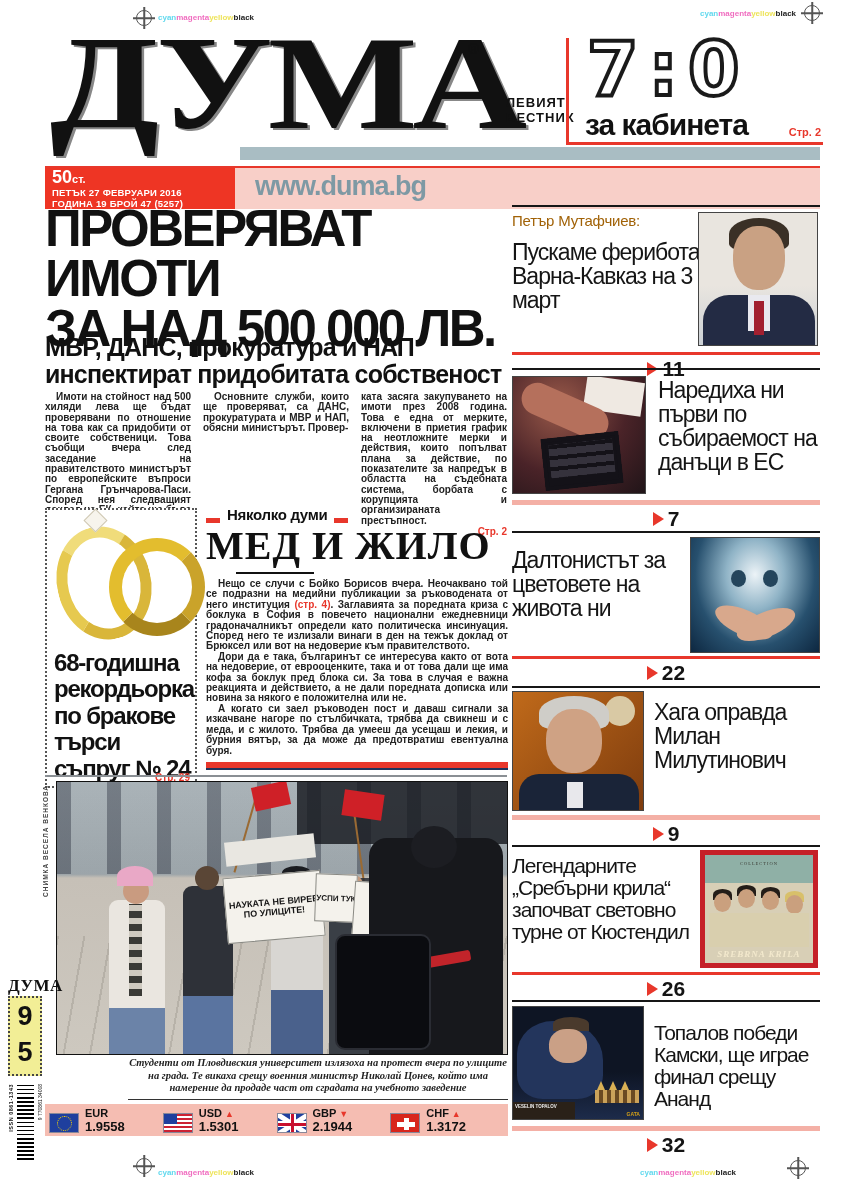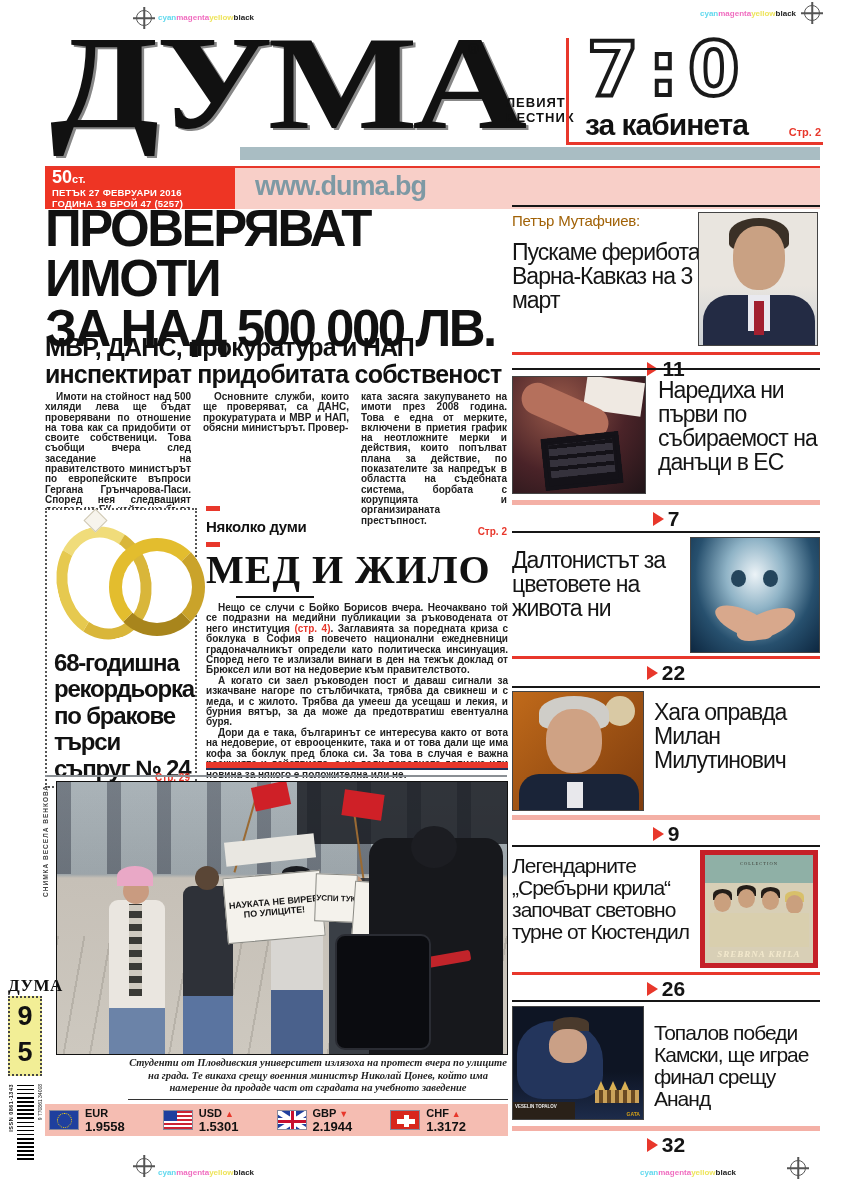--- a/index.html
+++ b/index.html
@@ -49,21 +49,21 @@
   #ring1{position:absolute;left:10px;top:16px;width:72px;height:92px;border:11px solid #d9b63a;border-top-color:#f0dc7a;
          border-left-color:#e6c94f;border-radius:50%;transform:rotate(-14deg);}
   #ring1-diamond{position:absolute;left:40px;top:2px;width:15px;height:15px;background:#f7f4ec;border:1px solid #cfc8b4;transform:rotate(45deg);}
   #ring2{position:absolute;left:62px;top:28px;width:70px;height:72px;border:13px solid #e3bd2e;border-bottom-color:#a8851c;
          border-right-color:#caa32a;border-radius:50%;}
   #rings-text{position:absolute;left:7px;top:140px;width:138px;font-size:24px;line-height:1.1;font-weight:600;letter-spacing:-1.2px;}
   #rings-page{position:absolute;right:5px;bottom:3px;font-size:10px;font-weight:bold;}
 
   
   #opinion{left:206px;top:506px;width:302px;}
-  #op-kicker{display:flex;align-items:flex-start;gap:7px;flex-direction:column;}
+  #op-kicker{display:flex;align-items:flex-end;gap:7px;}
   .kdash{width:14px;height:5px;background:#e8372b;}
   #op-kicker span.t{font-size:15px;font-weight:800;letter-spacing:-0.3px;}
   #op-title{font-family:"Liberation Serif",serif;font-size:40px;font-weight:bold;letter-spacing:1px;line-height:1.0;margin-top:3px;}
   #op-rule{width:78px;height:2px;background:#111;margin:6px 0 0 30px;}
   #op-byline{margin-left:30px;font-size:10px;font-weight:800;letter-spacing:1px;border-bottom:2px solid #111;
              display:inline-block;padding:2px 46px 2px 0;}
   #op-body{margin-top:5px;font-size:10px;line-height:10.4px;font-weight:bold;text-align:justify;color:#222;}
   #op-body p{margin:0;text-indent:12px;}
   #opinion-redbar{left:206px;top:762px;width:302px;height:6px;background:#e8372b;border-bottom:2px solid #20325a;}
   #prephoto-rule{left:45px;top:775px;width:462px;height:1.5px;background:#8a8f94;}
@@ -86,21 +86,21 @@
   #scarf{position:absolute;background:#c2242a;transform:rotate(-10deg);border-radius:3px;}
 
   #caption{left:128px;top:1057px;width:380px;font-family:"Liberation Serif",serif;font-style:italic;font-weight:bold;
            font-size:10.5px;line-height:12.5px;text-align:center;border-bottom:1.5px solid #333;padding-bottom:4px;color:#222;}
 
   
   #currency{left:45px;top:1104px;width:463px;}
   #cur-head{height:18px;background:#e8372b;color:#fff;text-align:center;font-weight:800;font-size:12.5px;
             letter-spacing:1.5px;line-height:18px;}
   #cur-body{height:32px;background:#f5bdb2;display:flex;align-items:center;padding:0 4px;}
-  .cur-item{width:25%;display:flex;align-items:center;gap:6px;}
+  .cur-item{width:25%;display:flex;align-items:flex-end;gap:6px;}
   .flag{width:30px;height:20px;border:1px solid #889;position:relative;overflow:hidden;flex:0 0 auto;box-sizing:border-box;}
   .flag-eu{background:#1f3f9e;}
   .flag-eu .stars{position:absolute;left:7px;top:2px;width:13px;height:13px;border:1.6px dotted #ffd700;border-radius:50%;}
   .flag-us{background:repeating-linear-gradient(0deg,#c23 0 2px,#fff 2px 4px);}
   .flag-us .canton{position:absolute;left:0;top:0;width:13px;height:10px;background:#1f3f9e;}
   .flag-uk{background:#1f3f9e;}
   .flag-uk .dw1,.flag-uk .dw2{position:absolute;left:-4px;top:8px;width:38px;height:5px;background:#fff;}
   .flag-uk .dw1{transform:rotate(33deg);}.flag-uk .dw2{transform:rotate(-33deg);}
   .flag-uk .cv{position:absolute;left:12px;top:0;width:6px;height:100%;background:#fff;}
   .flag-uk .ch{position:absolute;top:7px;left:0;width:100%;height:6px;background:#fff;}
@@ -241,22 +241,22 @@
   <div class="x" id="opinion">
     <div id="op-kicker">
       <span class="kdash"></span>
       <span class="t">Няколко думи</span>
       <span class="kdash"></span>
     </div>
     <div id="op-title">МЕД И ЖИЛО</div>
     <div id="op-rule"></div>
     <div id="op-body">
       <p><span>Нещо се случи с Бойко Борисов вчера. Неочаквано той се подразни на медийни публикации за ръководената от него институция </span><span class="red">(стр. 4)</span><span>. Заглавията за поредната криза с боклука в София в повечето национални ежедневници градоначалникът определи като политическа инсинуация. Според него те излизали винаги в ден на тежък доклад от Брюксел или вот на недоверие към правителството.</span></p>
+      <p>Дори да е така, българинът се интересува както от вота на недоверие, от еврооценките, така и от това дали ще има кофа за боклук пред блока си. За това в случая е важна реакцията и действието, а не дали поредната дописка или новина за някого е положителна или не.</p>
       <p>А когато си заел ръководен пост и даваш сигнали за изкачване нагоре по стълбичката, трябва да свикнеш и с меда, и с жилото. Трябва да умееш да усещаш и лекия, и бурния вятър, за да може да предотвратиш евентуална буря.</p>
-      <p>Дори да е така, българинът се интересува както от вота на недоверие, от еврооценките, така и от това дали ще има кофа за боклук пред блока си. За това в случая е важна реакцията и действието, а не дали поредната дописка или новина за някого е положителна или не.</p>
     </div>
   </div>
   <div class="x" id="opinion-redbar"></div>
   <div class="x" id="prephoto-rule"></div>
 
   <div class="x" id="photo-credit">СНИМКА ВЕСЕЛА ВЕНКОВА</div>
   <div class="x" id="photo">
     <div class="ph" id="ph-building"></div>
     <div class="ph" id="ph-storefront"></div>
     <div class="ph" id="ph-ground"></div>

